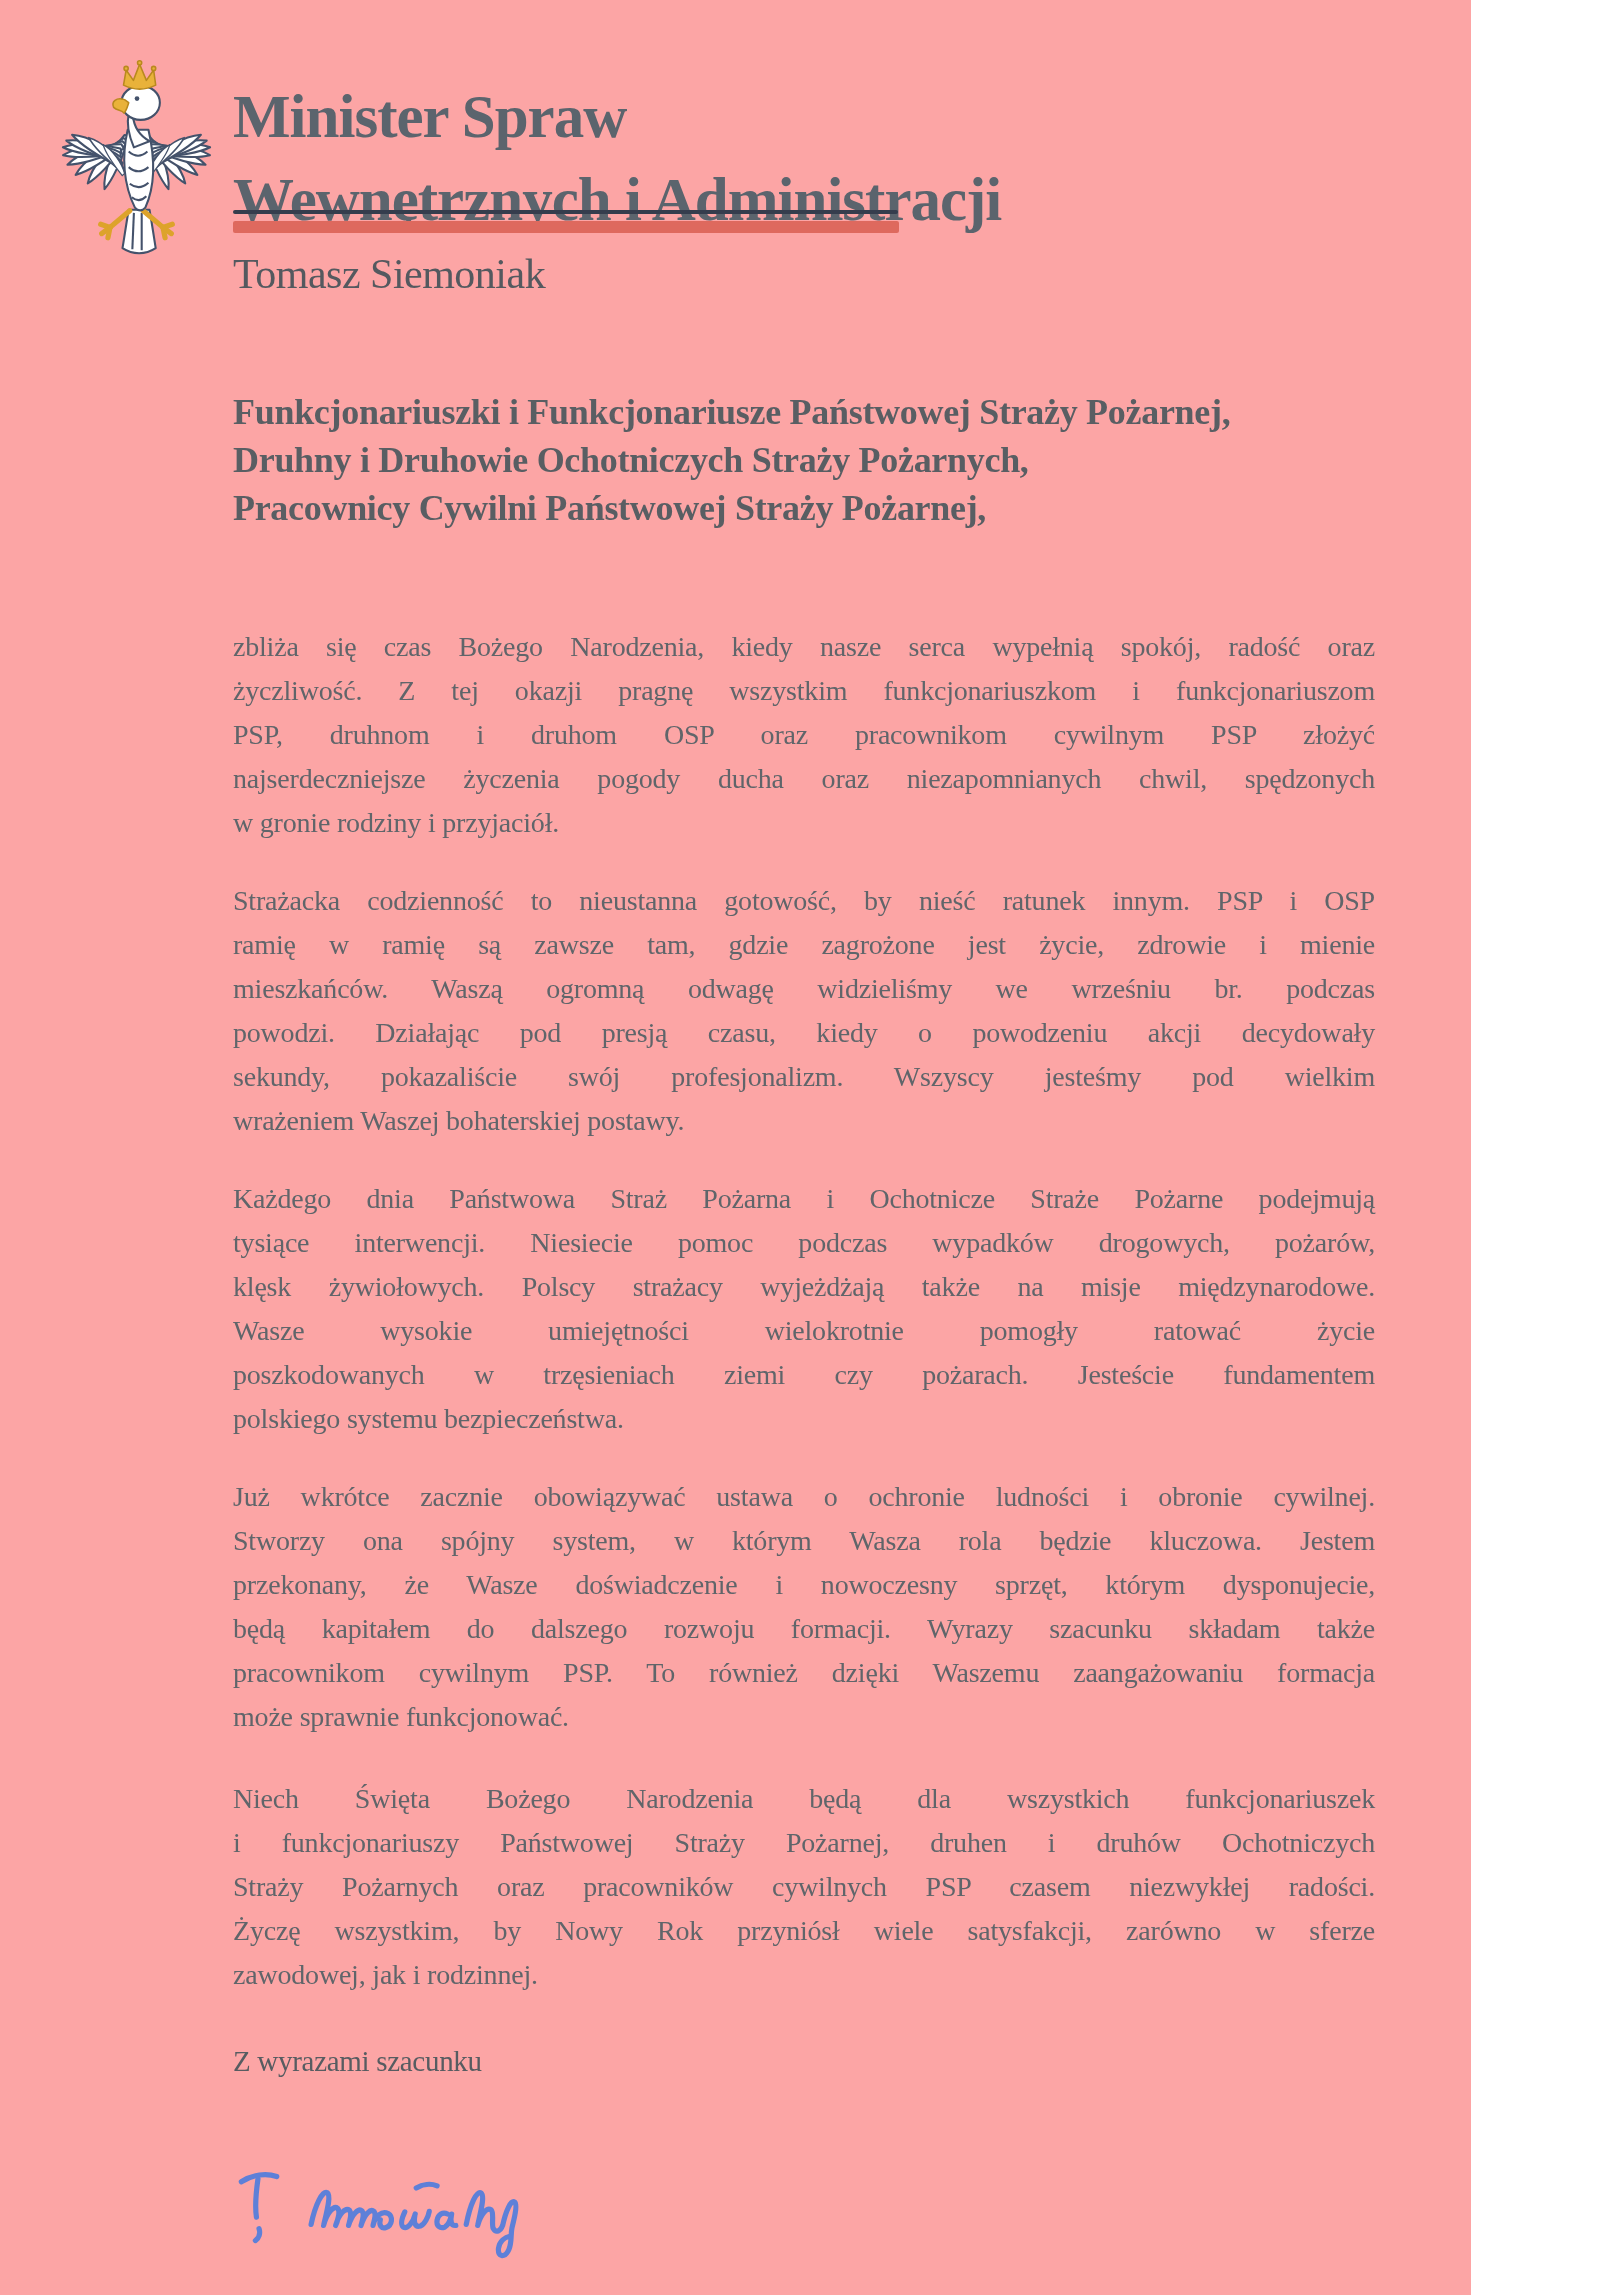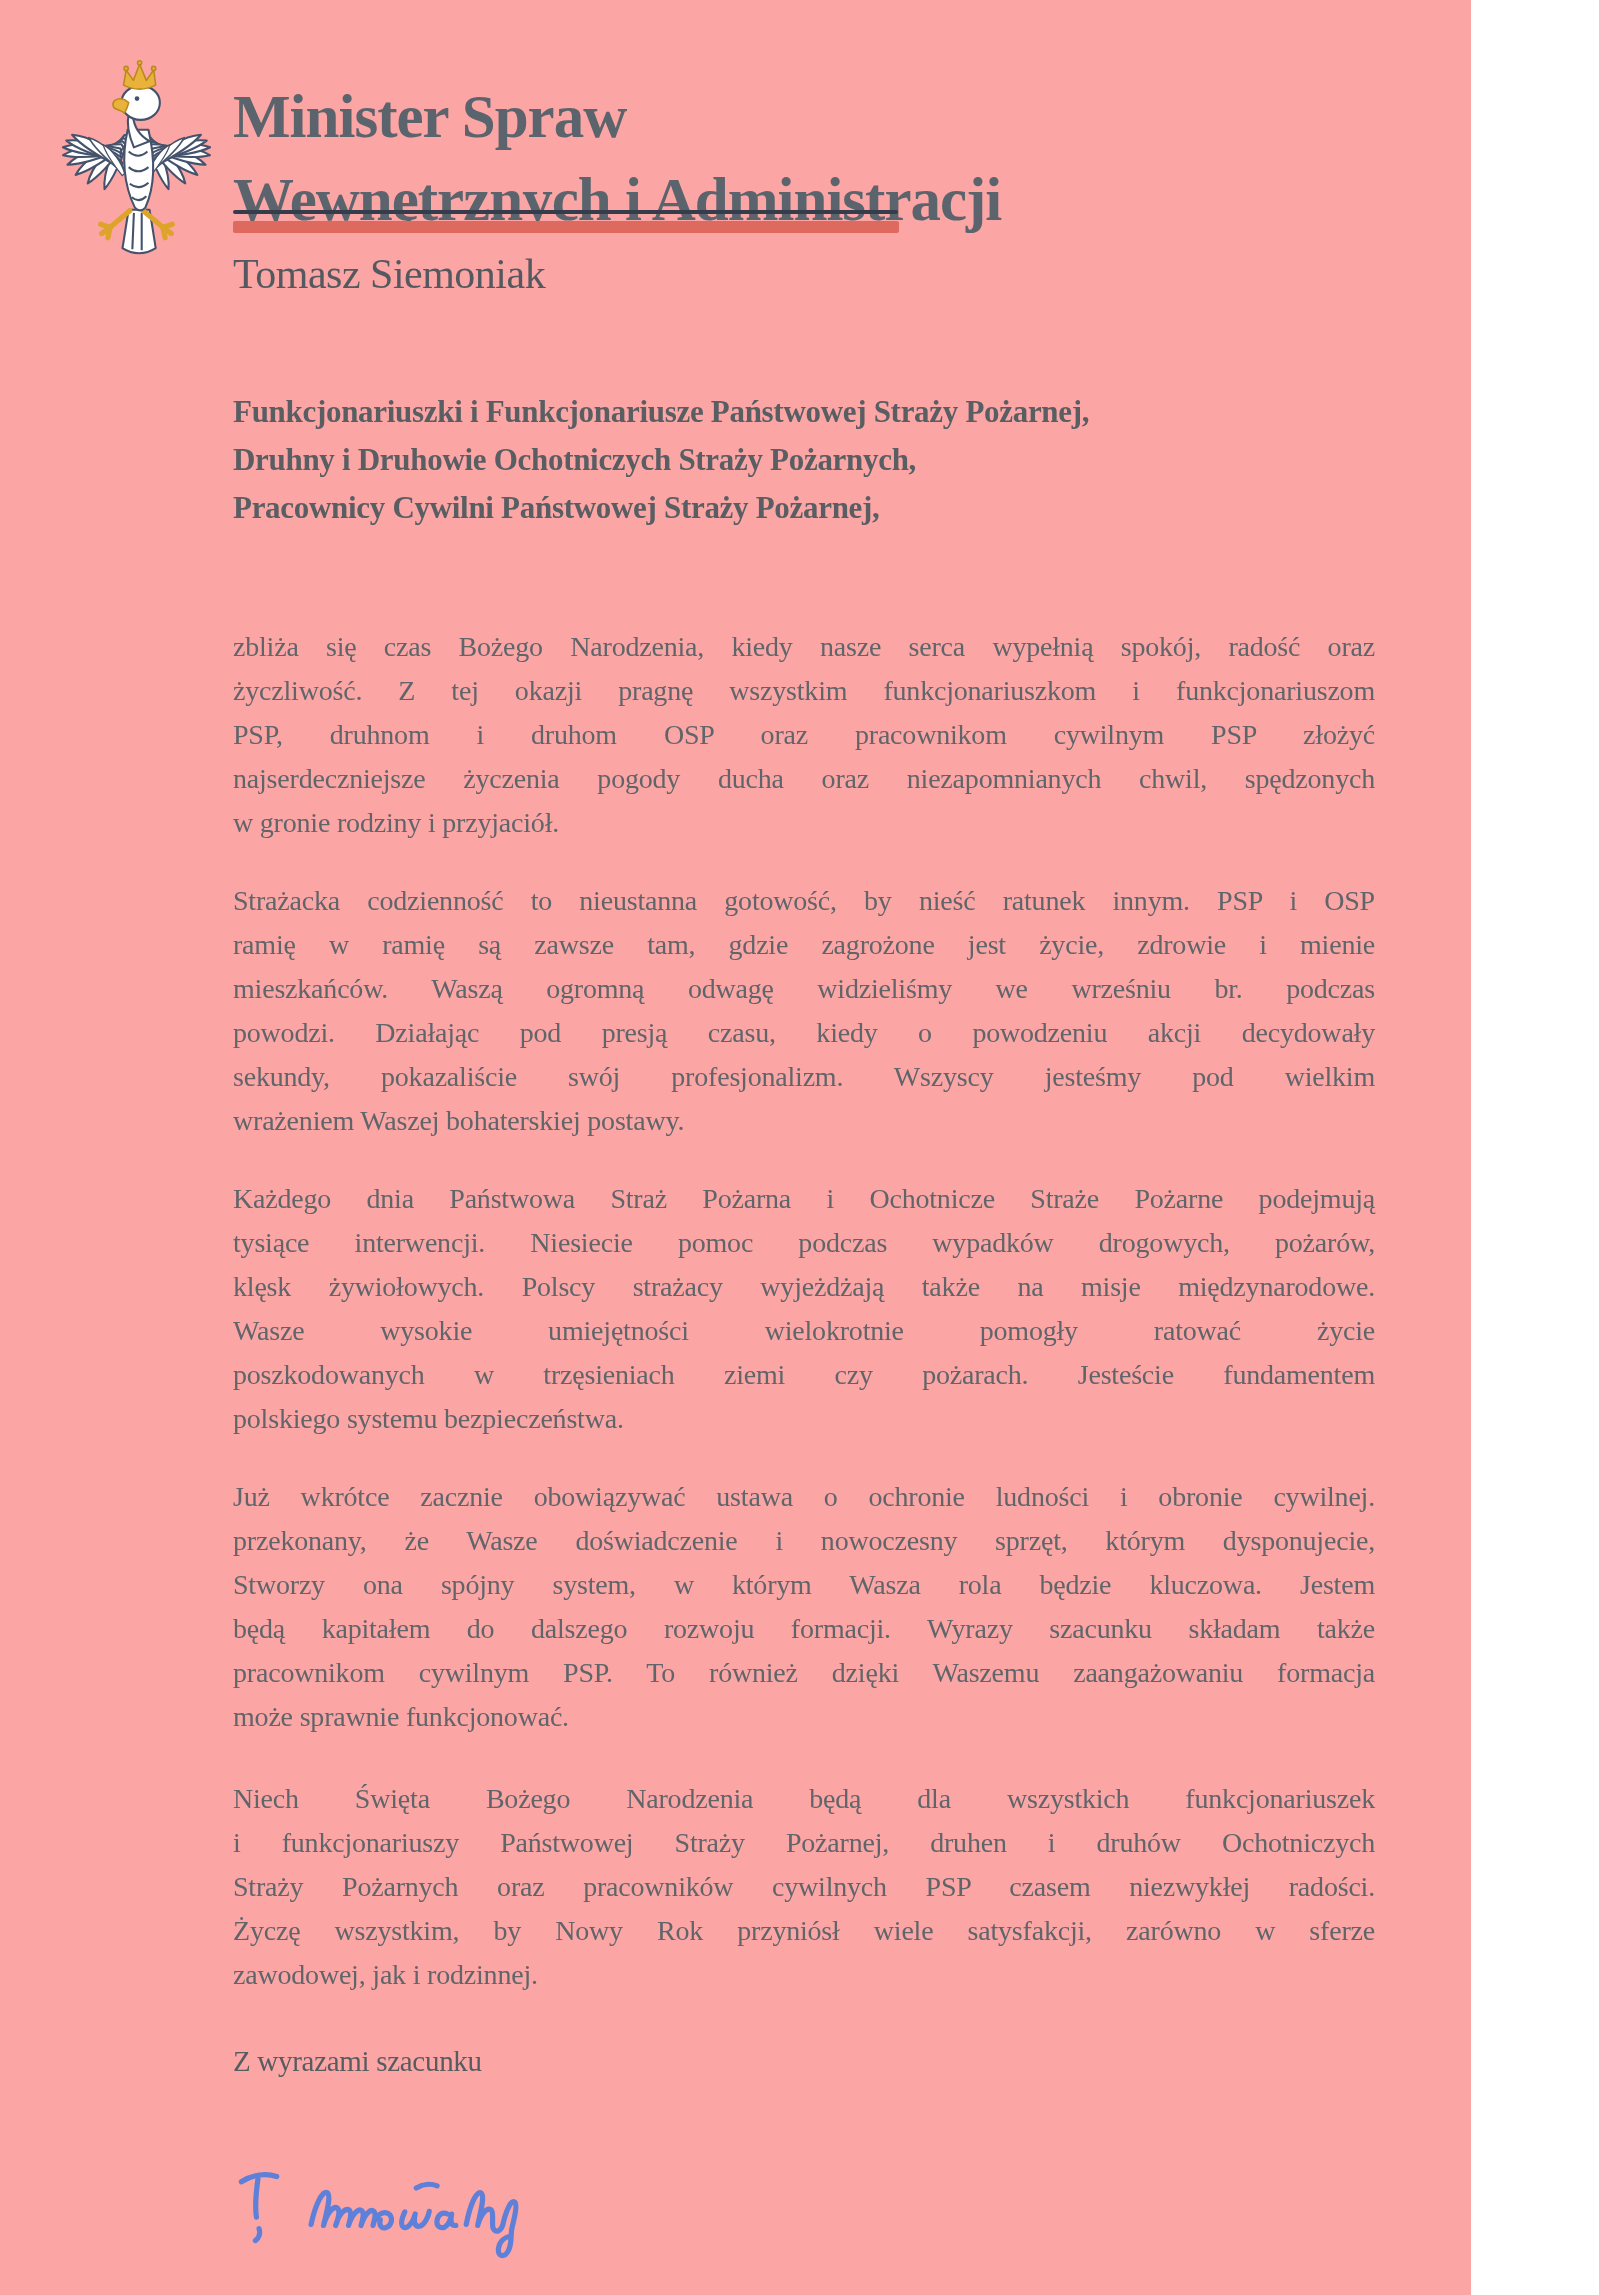--- a/index.html
+++ b/index.html
@@ -27,21 +27,21 @@
   .minister-name{
     position:absolute; left:233px; top:250px;
     font-size:42px; color:#54595f; letter-spacing:-0.5px;
   }
   
   .content{
     position:absolute; left:233px; top:388px; width:1142px;
     color:#60656a;
   }
   .sal-line{
-    font-size:31px; line-height:48px; font-weight:bold;
+    font-size:36px; line-height:48px; font-weight:bold;
     color:#595e63; letter-spacing:-0.3px;
   }
   .paragraphs{margin-top:93px;}
   .para{margin:0 0 34px 0;}
   .para:last-child{margin-top:38px;}
   .line{
     font-size:28px; line-height:44px; letter-spacing:-0.2px;
     text-align:justify; text-align-last:justify;
     color:#60656a;
   }
@@ -170,22 +170,22 @@
         <div class="para">
           <div class="line">Każdego dnia Państwowa Straż Pożarna i Ochotnicze Straże Pożarne podejmują</div>
           <div class="line">tysiące interwencji. Niesiecie pomoc podczas wypadków drogowych, pożarów,</div>
           <div class="line">klęsk żywiołowych. Polscy strażacy wyjeżdżają także na misje międzynarodowe.</div>
           <div class="line">Wasze wysokie umiejętności wielokrotnie pomogły ratować życie</div>
           <div class="line">poszkodowanych w trzęsieniach ziemi czy pożarach. Jesteście fundamentem</div>
           <div class="line last">polskiego systemu bezpieczeństwa.</div>
         </div>
         <div class="para">
           <div class="line">Już wkrótce zacznie obowiązywać ustawa o ochronie ludności i obronie cywilnej.</div>
+          <div class="line">Stworzy ona spójny system, w którym Wasza rola będzie kluczowa. Jestem</div>
           <div class="line">przekonany, że Wasze doświadczenie i nowoczesny sprzęt, którym dysponujecie,</div>
-          <div class="line">Stworzy ona spójny system, w którym Wasza rola będzie kluczowa. Jestem</div>
           <div class="line">będą kapitałem do dalszego rozwoju formacji. Wyrazy szacunku składam także</div>
           <div class="line">pracownikom cywilnym PSP. To również dzięki Waszemu zaangażowaniu formacja</div>
           <div class="line last">może sprawnie funkcjonować.</div>
         </div>
         <div class="para">
           <div class="line">Niech Święta Bożego Narodzenia będą dla wszystkich funkcjonariuszek</div>
           <div class="line">i funkcjonariuszy Państwowej Straży Pożarnej, druhen i druhów Ochotniczych</div>
           <div class="line">Straży Pożarnych oraz pracowników cywilnych PSP czasem niezwykłej radości.</div>
           <div class="line">Życzę wszystkim, by Nowy Rok przyniósł wiele satysfakcji, zarówno w sferze</div>
           <div class="line last">zawodowej, jak i rodzinnej.</div>

